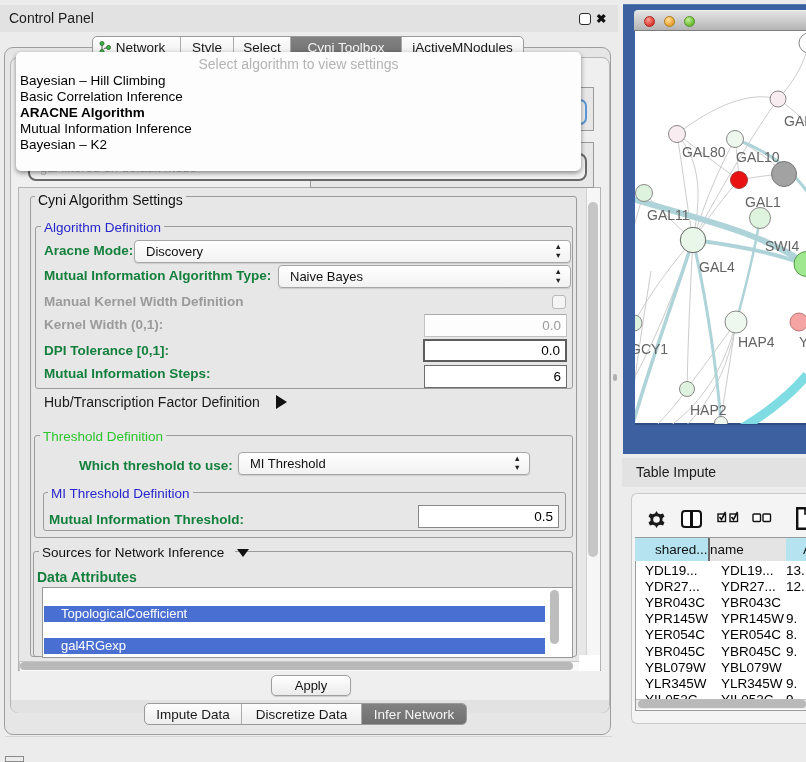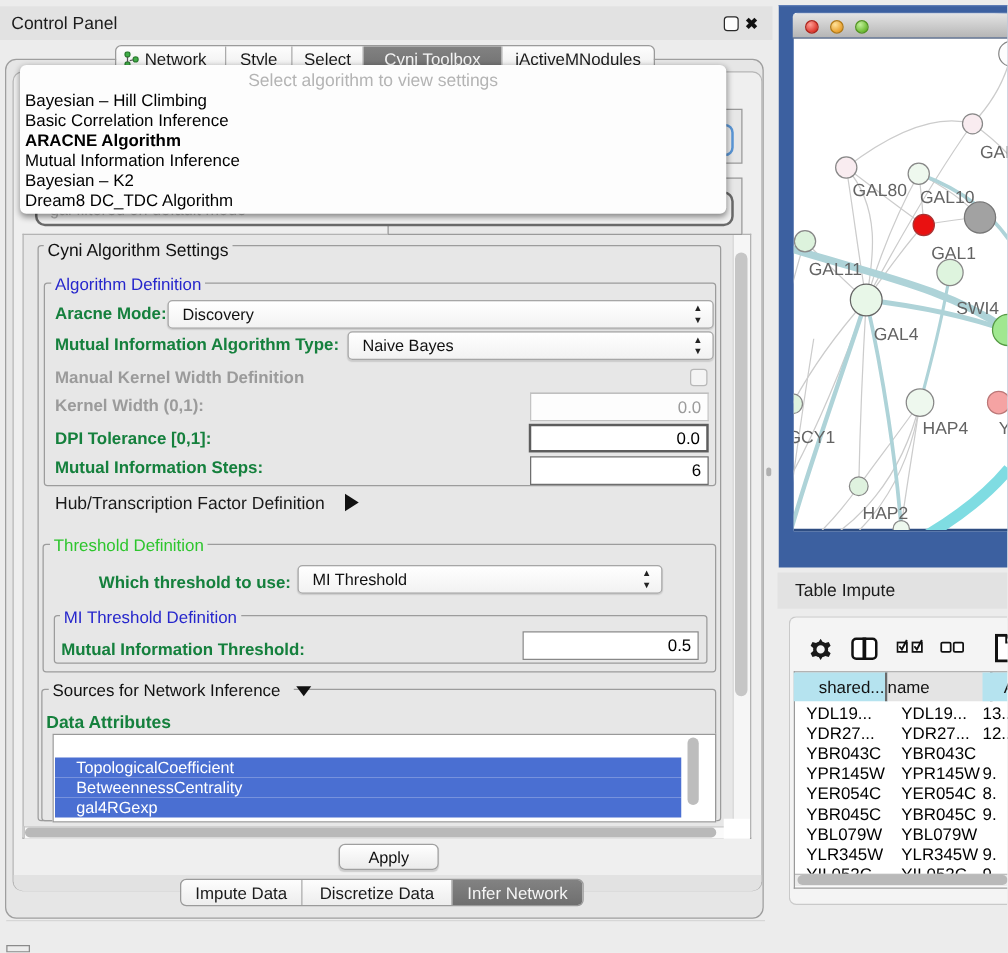--- a/index.html
+++ b/index.html
@@ -112,21 +112,20 @@
 <div class="abs" style="left:28px;top:153px;width:559px;height:28px;border:2px solid #696969;border-radius:8px;background:#f2f2f2;z-index:6;"></div>
 <div class="abs" style="left:40px;top:160px;width:400px;height:14px;font-size:13px;color:#b5b5b5;z-index:7;">gal filtered on default mode</div>
 
 <div class="abs" id="popup">
   <div class="prompt" style="top:4px;">Select algorithm to view settings</div>
   <div class="it" style="top:21px;">Bayesian – Hill Climbing</div>
   <div class="it" style="top:37px;">Basic Correlation Inference</div>
   <div class="it" style="top:53px;font-weight:bold;">ARACNE Algorithm</div>
   <div class="it" style="top:69px;">Mutual Information Inference</div>
   <div class="it" style="top:85px;">Bayesian – K2</div>
-  <div class="it" style="top:101px;">Dream8 DC_TDC Algorithm</div>
 </div>
 
 <div class="grp" style="left:30px;top:196px;width:547px;height:461px;"></div>
 <div class="grp-label" style="left:35px;top:192px;color:#111;font-size:14px;">Cyni Algorithm Settings</div>
 
 <div class="grp" style="left:35px;top:226px;width:538px;height:163px;"></div>
 <div class="grp-label" style="left:41px;top:220px;color:#2626cc;">Algorithm Definition</div>
 
 <div class="lbl" style="left:44px;top:243px;">Aracne Mode:</div>
 <div class="combo" style="left:134px;top:240px;width:437px;">Discovery<span class="arr">▲<br>▼</span></div>
@@ -162,21 +161,20 @@
 <div class="tf" style="left:418px;top:505px;width:141px;border:1px solid #888;color:#000;">0.5</div>
 
 <div class="grp" style="left:33px;top:551px;width:540px;height:106px;"></div>
 <div class="grp-label" style="left:39px;top:545px;color:#111;">Sources for Network Inference &nbsp;</div>
 <div class="abs" style="left:237px;top:549px;width:0;height:0;border-top:8px solid #111;border-left:6px solid transparent;border-right:6px solid transparent;z-index:3;"></div>
 
 <div class="lbl" style="left:37px;top:569px;font-size:14px;">Data Attributes</div>
 
 <div class="abs" id="attrlist">
   <div class="bluerow" style="top:18px;">TopologicalCoefficient</div>
-  <div class="bluerow" style="top:34px;">BetweennessCentrality</div>
   <div class="bluerow" style="top:50px;">gal4RGexp</div>
 </div>
 <div class="abs" style="left:550px;top:590px;width:9px;height:54px;background:#bdbdbd;border-radius:5px;"></div>
 
 <div class="abs" id="applybtn">Apply</div>
 
 <div class="seg" style="left:144px; top:703px;">
   <div class="s" style="width:97px;">Impute Data</div>
   <div class="s" style="width:120px;">Discretize Data</div>
   <div class="s sel" style="width:104px;">Infer Network</div>

